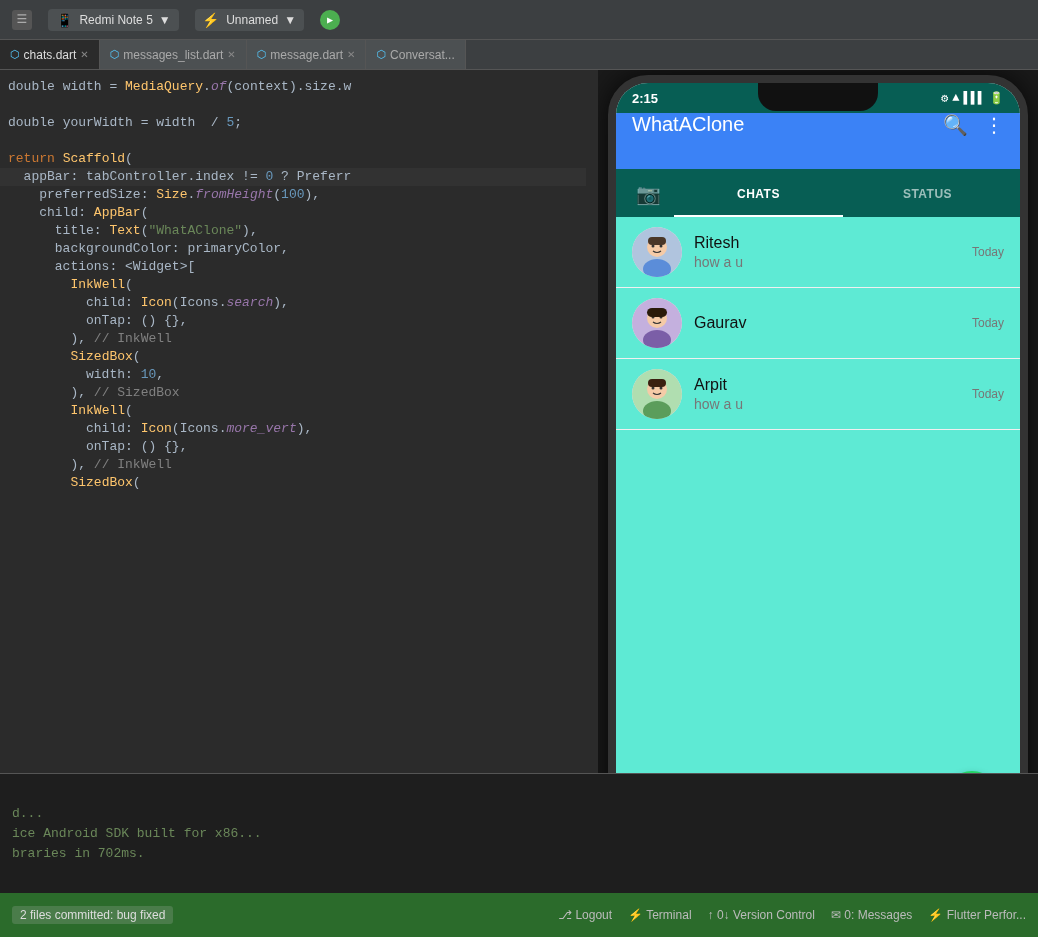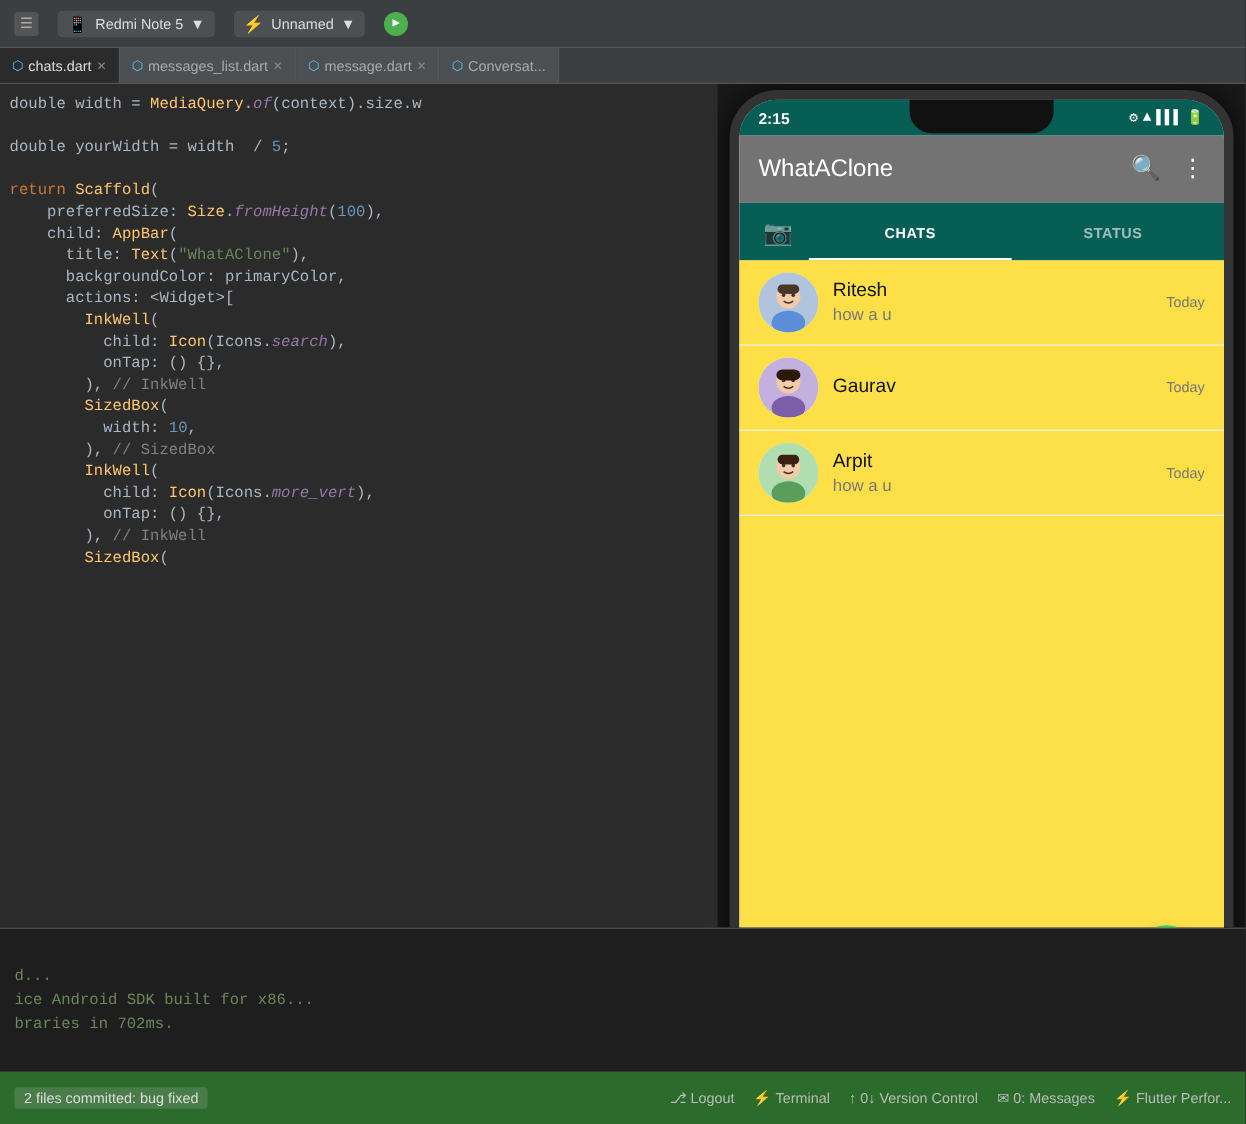--- a/index.html
+++ b/index.html
@@ -198,23 +198,23 @@
       display: flex;
       gap: 4px;
       align-items: center;
       color: white;
       font-size: 12px;
     }
 
     
     .app-bar {
       height: 56px;
-      background: #737373;
-      display: flex;
-      align-items: center;
+      background: #3b82f6;
+      display: flex;
+      align-items: flex-start;
       padding: 0 16px;
       flex-shrink: 0;
     }
     .app-title {
       flex: 1;
       color: white;
       font-size: 20px;
       font-family: sans-serif;
       font-weight: 500;
     }
@@ -260,21 +260,21 @@
     }
     .camera-tab {
       font-size: 20px;
       flex: 0 0 50px;
       border-right: none;
     }
 
     
     .chat-list {
       flex: 1;
-      background: #fde047;
+      background: #5eead4;
       overflow: hidden;
     }
     .chat-item {
       display: flex;
       align-items: center;
       padding: 10px 16px;
       border-bottom: 1px solid #f0f0f0;
       cursor: pointer;
     }
     .avatar {
@@ -438,20 +438,23 @@
         <div class="code-content"></div>
       </div>
     <div class="code-line">
       <div class="code-content"><span class="cls">double</span> <span style="color:#a9b7c6">yourWidth</span> = <span style="color:#a9b7c6">width</span>  / <span class="num">5</span>;</div>
     </div>
     <div class="code-line">
         <div class="code-content"></div>
       </div>
     <div class="code-line">
       <div class="code-content"><span class="kw">return</span> <span class="fn">Scaffold</span>(</div>
+    </div>
+    <div class="code-line hl-line">
+      <div class="code-content">  <span style="color:#a9b7c6">appBar</span>: <span style="color:#a9b7c6">tabController</span>.<span style="color:#a9b7c6">index</span> != <span class="num">0</span> ? <span style="color:#a9b7c6">Preferr</span></div>
     </div>
     <div class="code-line">
       <div class="code-content">    <span style="color:#a9b7c6">preferredSize</span>: <span class="fn">Size</span>.<span class="mt">fromHeight</span>(<span class="num">100</span>),</div>
     </div>
     <div class="code-line">
       <div class="code-content">    <span style="color:#a9b7c6">child</span>: <span class="fn">AppBar</span>(</div>
     </div>
     <div class="code-line">
       <div class="code-content">      <span style="color:#a9b7c6">title</span>: <span class="fn">Text</span>(<span class="str">"WhatAClone"</span>),</div>
     </div>

